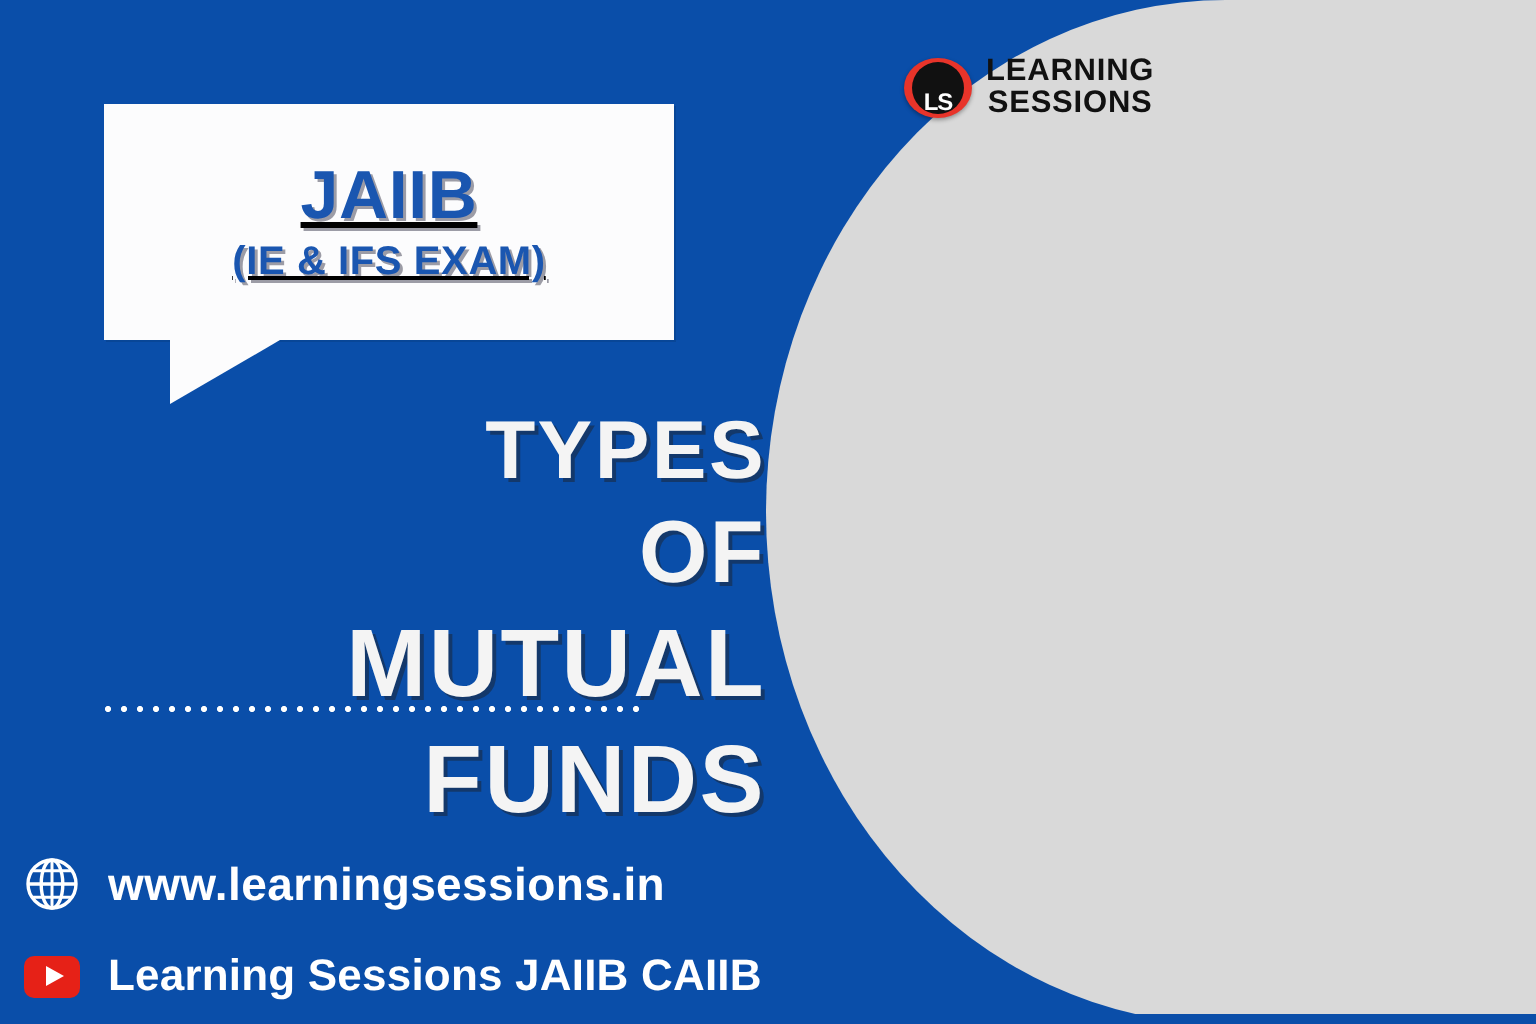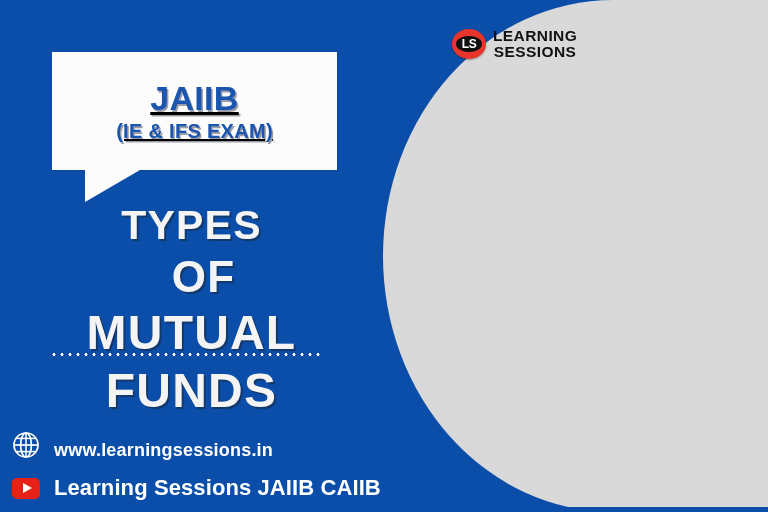--- a/index.html
+++ b/index.html
@@ -23,22 +23,22 @@
   }
 
   
   .logo{position:absolute;left:452px;top:28px;display:flex;align-items:center;gap:7px;}
   .logo-mark{
     position:relative;width:34px;height:30px;border-radius:50%;
     background:#e8342a;display:flex;align-items:center;justify-content:center;
     box-shadow:0 1px 2px rgba(0,0,0,.35);
   }
   .logo-mark-inner{
-    width:26px;height:16px;border-radius:50%;background:#111;
-    display:flex;align-items:center;justify-content:center;
+    width:26px;height:26px;border-radius:50%;background:#111;
+    display:flex;align-items:flex-end;justify-content:center;
   }
   .logo-mark-inner span{
     color:#fff;font-size:12px;font-weight:bold;letter-spacing:-.5px;line-height:1;
   }
   .logo-text{display:flex;flex-direction:column;line-height:1.02;align-items:center;}
   .logo-text span{
     color:#111;font-size:15.5px;font-weight:bold;letter-spacing:.4px;
   }
 
   
@@ -59,21 +59,21 @@
   .bubble-tail{
     position:absolute;left:85px;top:170px;width:0;height:0;
     border-left:0 solid transparent;
     border-top:32px solid #fcfcfd;
     border-right:55px solid transparent;
   }
 
   
   .title{
     position:absolute;left:0;top:200px;width:383px;
-    text-align:center;color:#f4f4f4;
+    text-align:right;color:#f4f4f4;
   }
   .title .tl{
     font-weight:bold;letter-spacing:1.2px;line-height:1.22;
     text-shadow:2px 2px 0 rgba(30,30,30,.45);
   }
   .title .t1{font-size:41px;}
   .title .t2{font-size:44px;margin-left:24px;}
   .title .t3{font-size:48px;}
   .dots{
     position:absolute;left:50px;top:352px;width:272px;height:5px;
@@ -81,21 +81,21 @@
     background-size:8px 5px;background-repeat:repeat-x;
   }
 
   
   .foot{position:absolute;left:12px;display:flex;align-items:center;gap:14px;}
   .foot.r1{top:428px;}
   .foot.r2{top:475px;}
   .foot-label{
     color:#ffffff;font-weight:bold;white-space:nowrap;
   }
-  .foot.r1 .foot-label{font-size:18px;letter-spacing:.2px;margin-top:12px;}
+  .foot.r1 .foot-label{font-size:23px;letter-spacing:.2px;}
   .foot.r2 .foot-label{font-size:22px;letter-spacing:.1px;}
   .globe-icon{width:28px;height:28px;flex:0 0 28px;}
   .yt-icon{
     width:28px;height:21px;flex:0 0 28px;border-radius:5px;background:#e62117;
     display:flex;align-items:center;justify-content:center;
   }
   .yt-tri{
     width:0;height:0;border-left:9px solid #fff;
     border-top:5.5px solid transparent;border-bottom:5.5px solid transparent;
     margin-left:2px;

